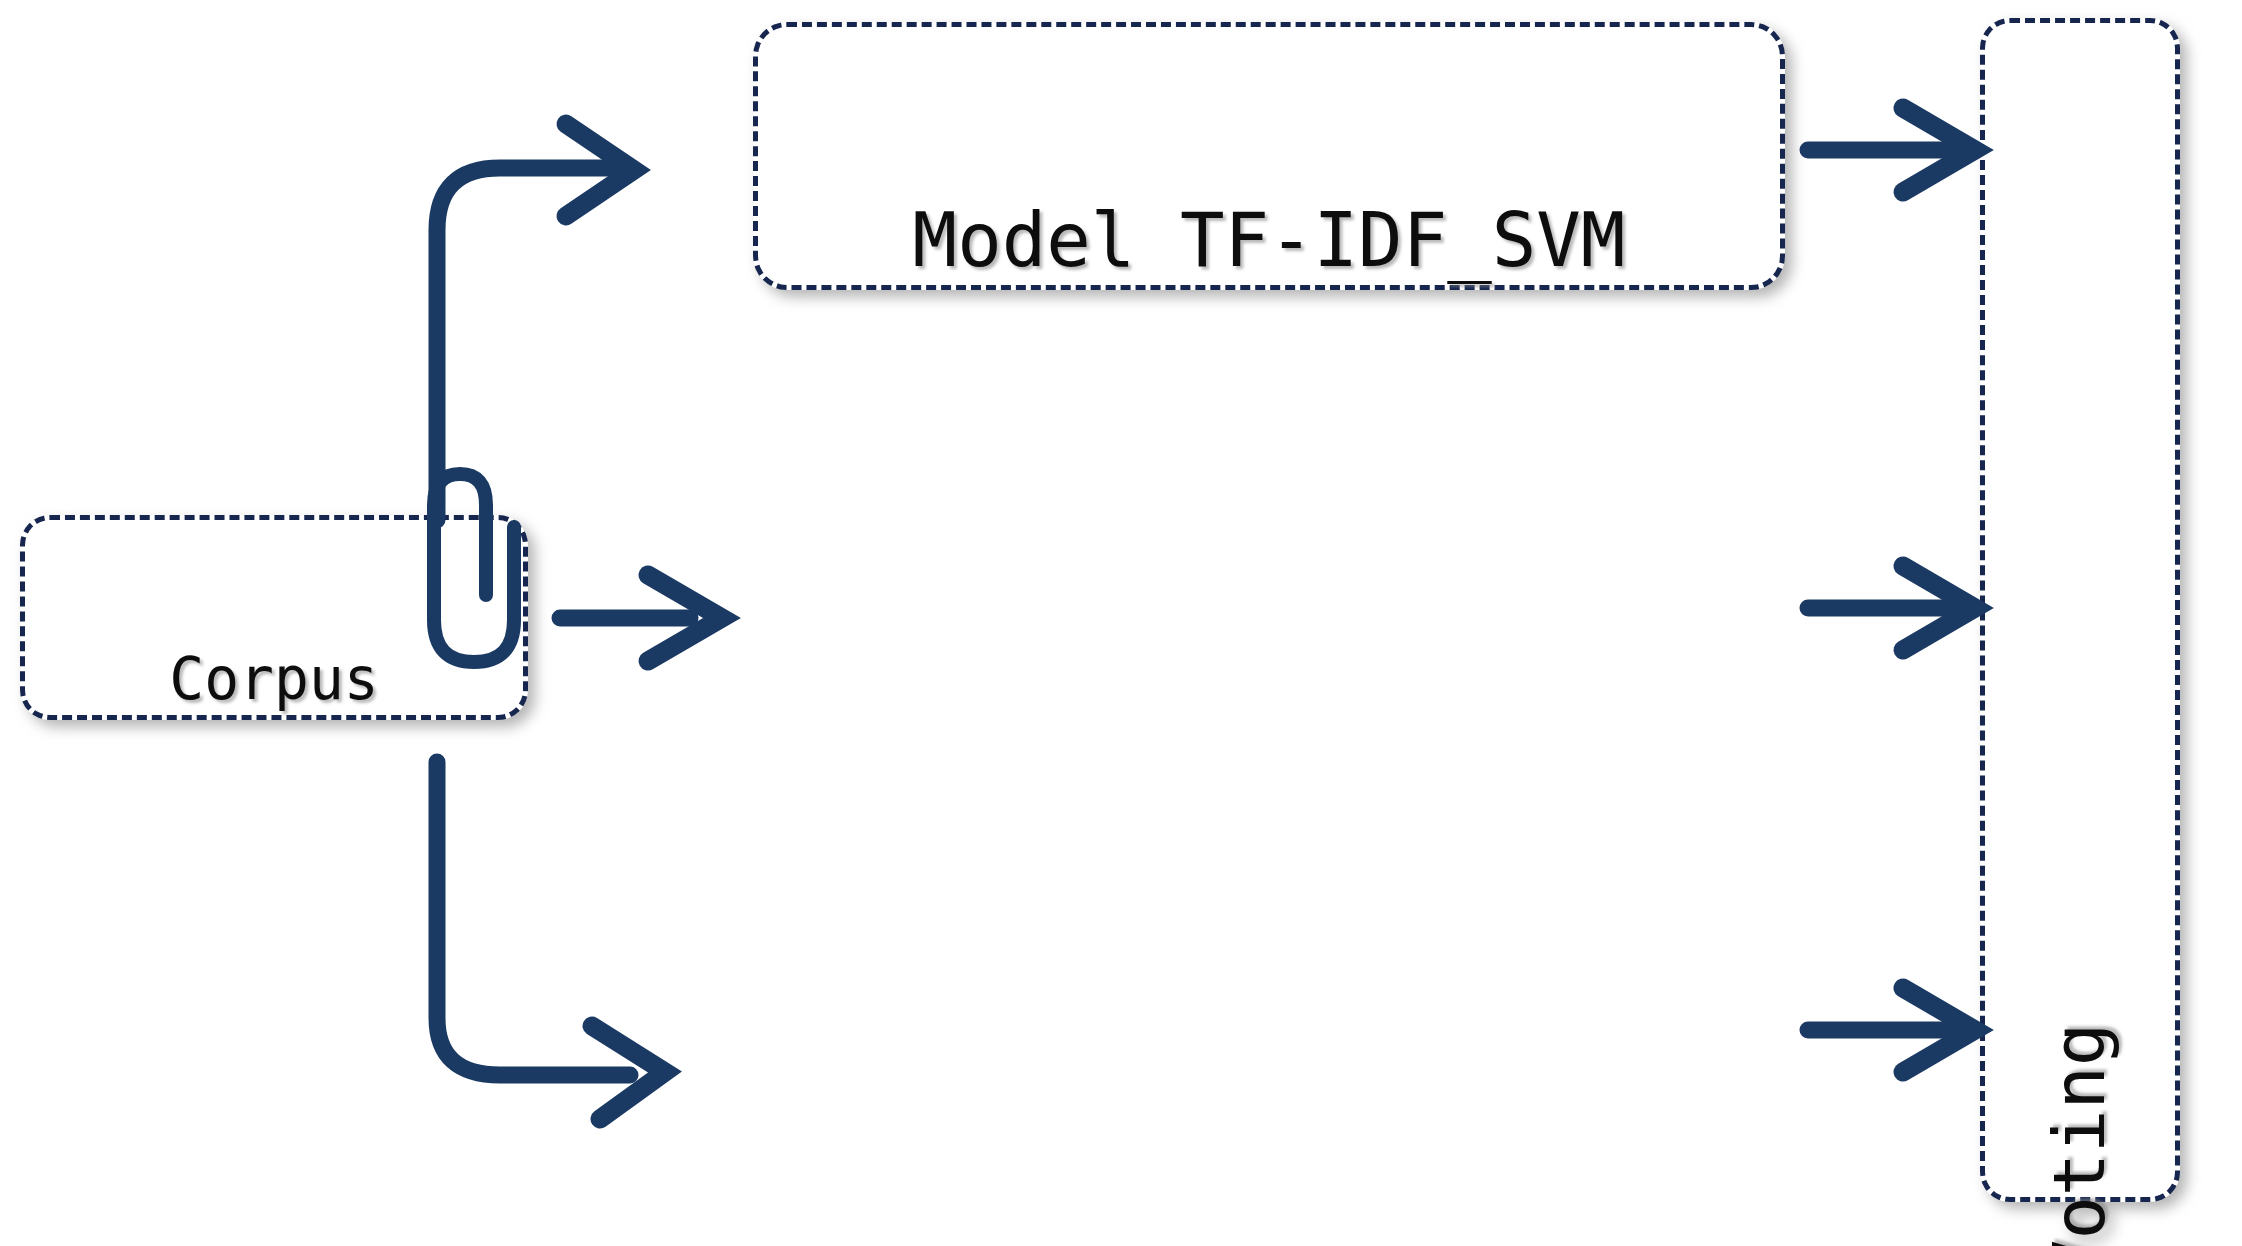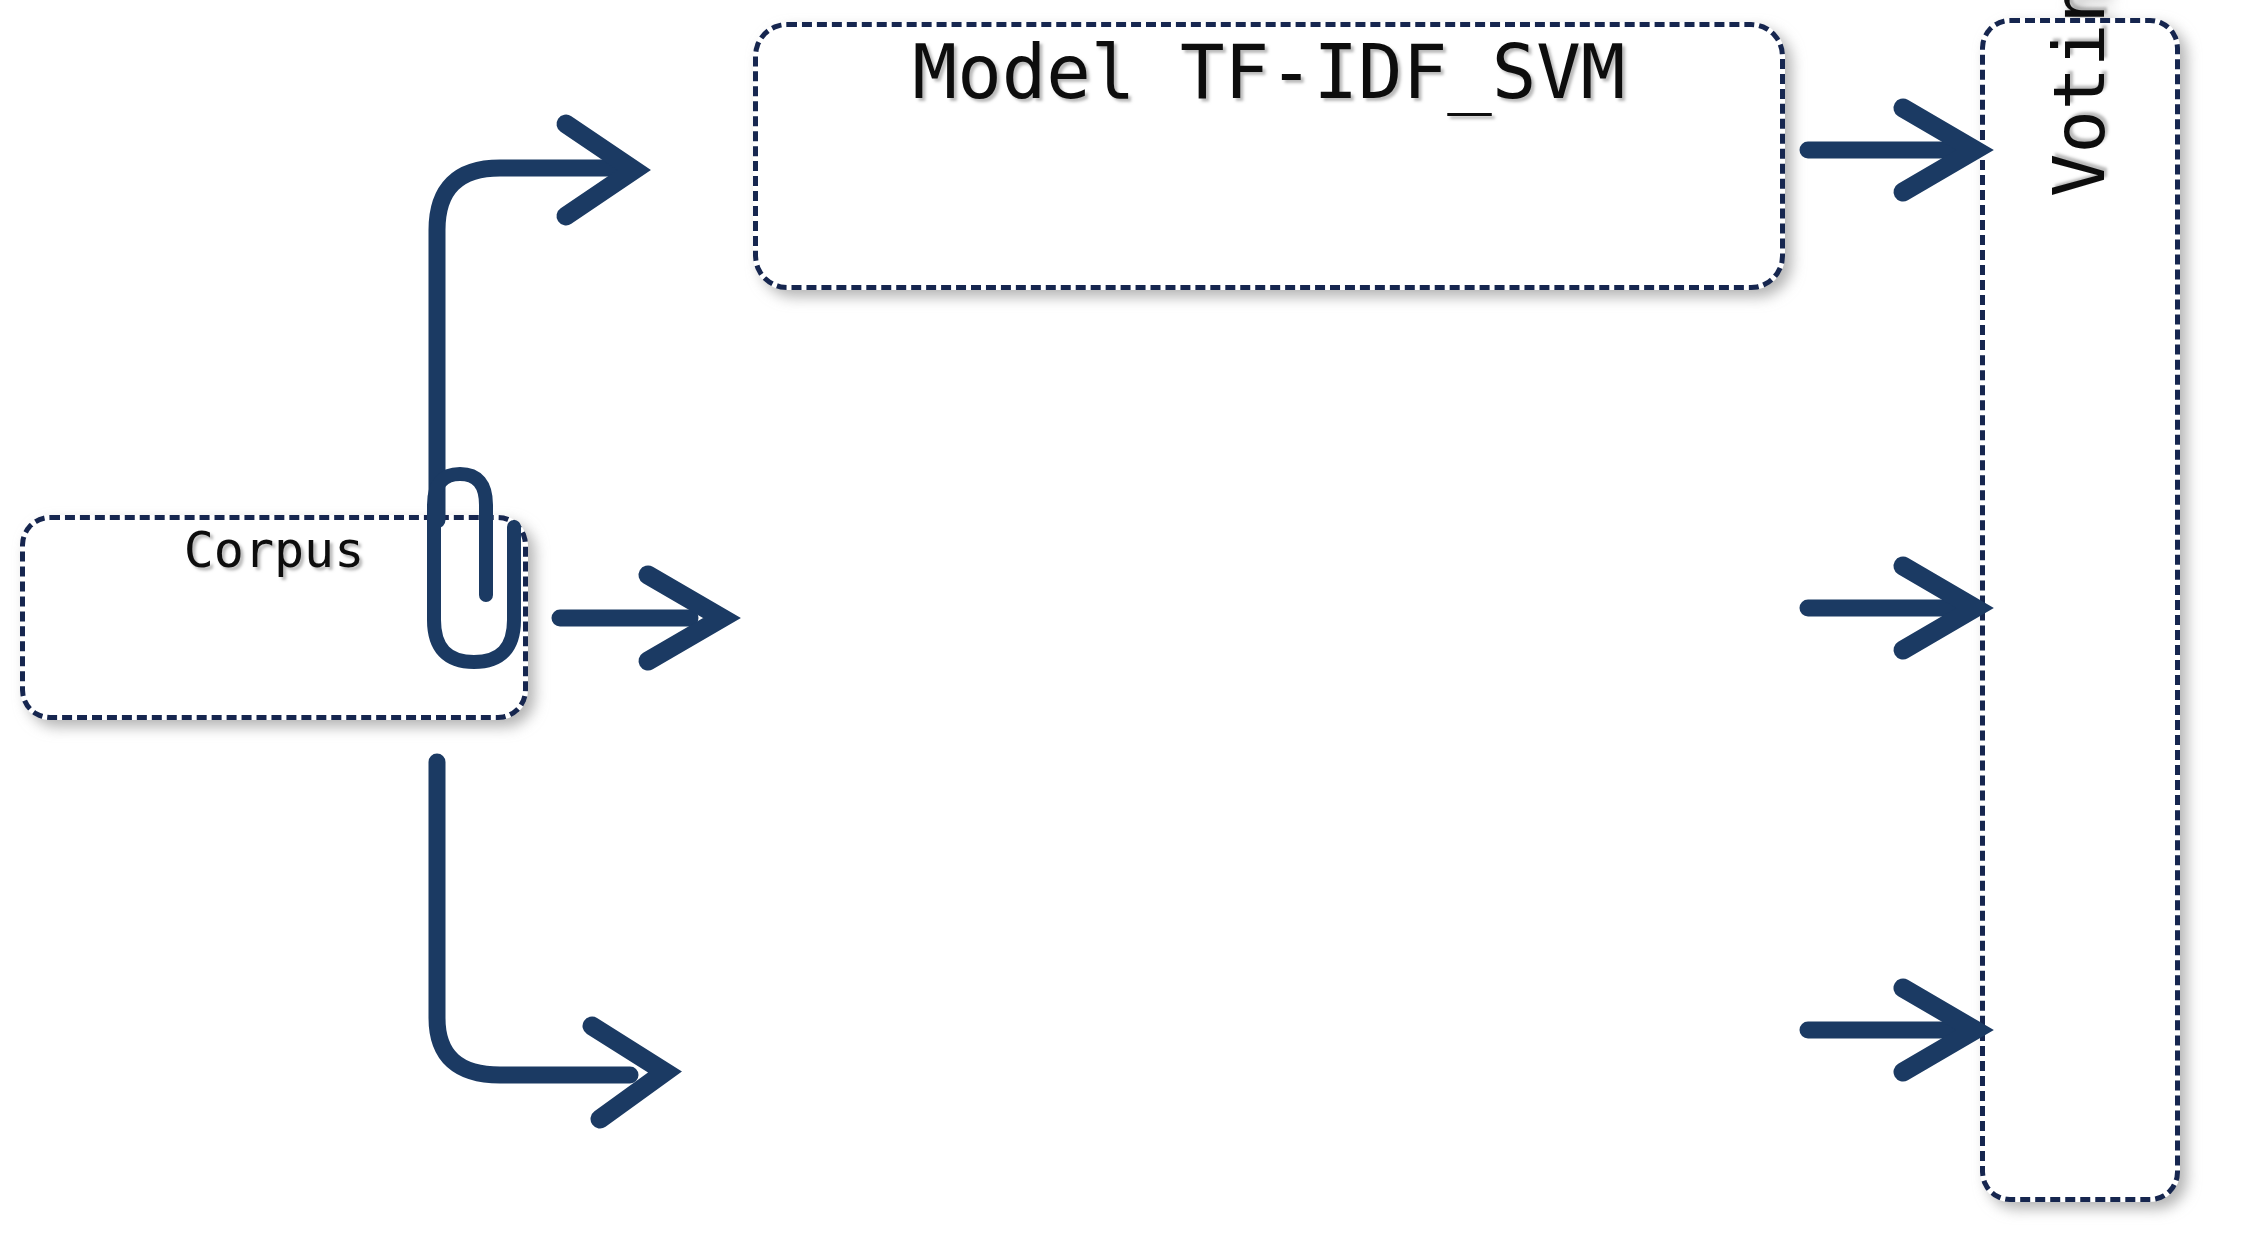--- a/index.html
+++ b/index.html
@@ -17,41 +17,41 @@
   }
 
   
   .node {
     position: absolute;
     box-sizing: border-box;
     background: #ffffff;
     border: 5px dashed #16264f;
     border-radius: 34px;
     display: flex;
-    align-items: flex-start;
+    align-items: flex-end;
     justify-content: center;
     filter: drop-shadow(7px 7px 7px rgba(120,120,120,0.55));
   }
   .node-label {
     color: #0d0d0d;
     font-size: 74px;
     line-height: 1.22;
     text-align: center;
     white-space: pre-line;
     letter-spacing: 0px;
     text-shadow: 3px 3px 3px rgba(130,130,130,0.55);
   }
 
   
   #corpus-node {
     left: 20px;  top: 515px;
     width: 508px; height: 205px;
     border-radius: 30px;
   }
-  #corpus-node .node-label { font-size: 50px; }
+  #corpus-node .node-label { font-size: 58px; }
 
   
   #model-1 { left: 753px; top: 22px;  width: 1032px; height: 268px; }
   #model-2 { left: 753px; top: 478px; width: 1032px; height: 268px; }
   #model-3 { left: 753px; top: 936px; width: 1032px; height: 268px; }
 
   
   #voting-node {
     left: 1980px; top: 18px;
     width: 200px; height: 1184px;

